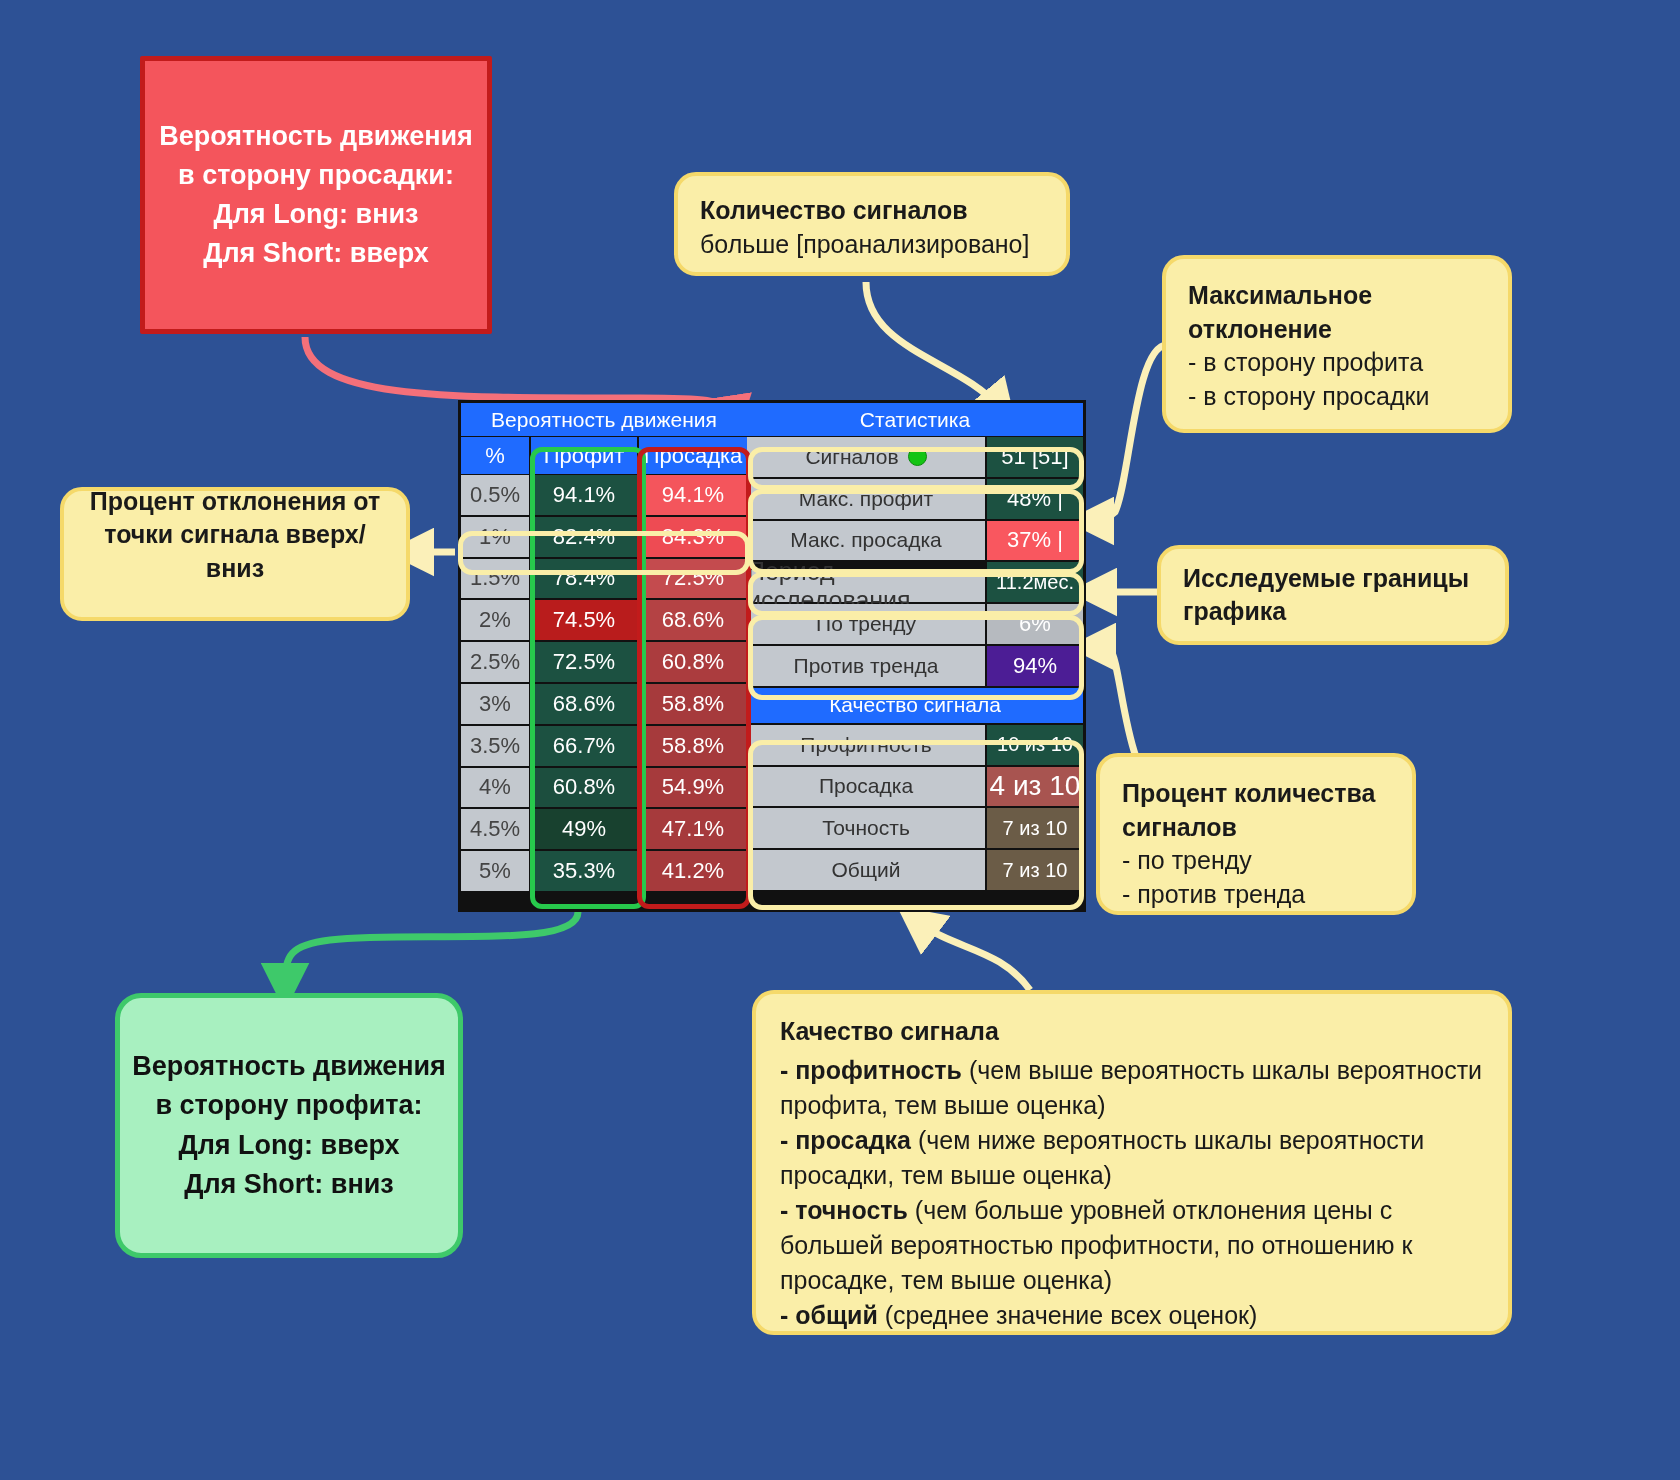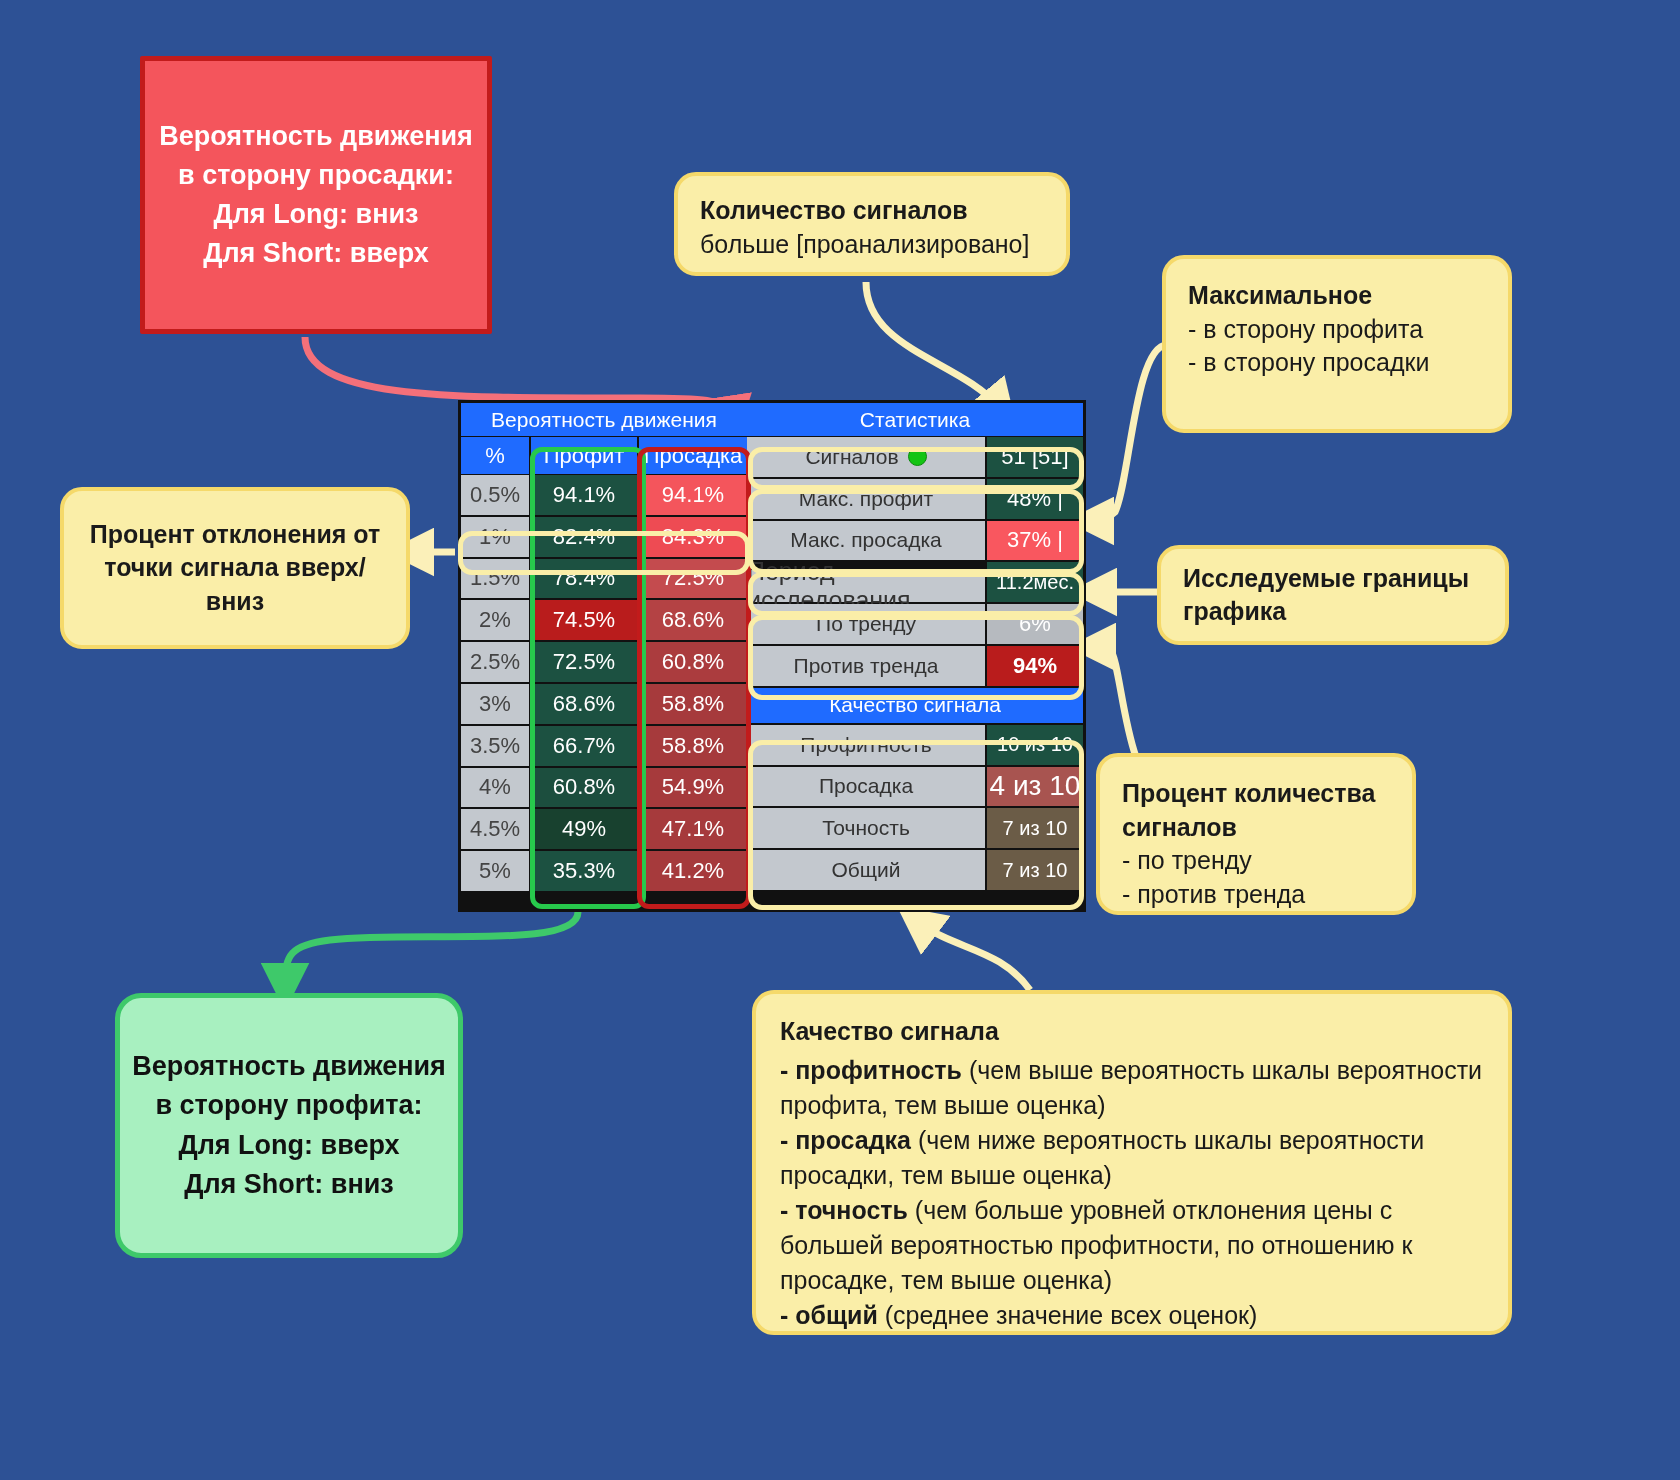--- a/index.html
+++ b/index.html
@@ -177,25 +177,26 @@
     </div>
   </div>
 
   <div class="callout" style="left:674px;top:172px;width:396px;height:104px;padding-top:18px;">
     <div class="ttl">Количество сигналов</div>
     <div>больше [проанализировано]</div>
   </div>
 
   <div class="callout" style="left:1162px;top:255px;width:350px;height:178px;padding-top:20px;">
     <div class="ttl">Максимальное</div>
+    <div class="ttl">отклонение</div>
     <div>- в сторону профита</div>
     <div>- в сторону просадки</div>
   </div>
 
-  <div class="callout" style="left:60px;top:487px;width:350px;height:162px;text-align:center;font-weight:bold;display:flex;flex-direction:column;justify-content:center;">
+  <div class="callout" style="left:60px;top:487px;width:350px;height:134px;text-align:center;font-weight:bold;display:flex;flex-direction:column;justify-content:flex-end;">
     <div>Процент отклонения от</div>
     <div>точки сигнала вверх/</div>
     <div>вниз</div>
   </div>
 
   <div class="callout" style="left:1157px;top:545px;width:352px;height:100px;font-weight:bold;display:flex;flex-direction:column;justify-content:center;">
     <div>Исследуемые границы</div>
     <div>графика</div>
   </div>
 
@@ -314,21 +315,21 @@
       <div class="srow">
         <div class="sname" style="font-size:25px;margin-top:8px;">Период исследования</div>
         <div class="sval" style="background:#1c5141;font-size:20px;">11.2мес.</div>
       </div>
       <div class="srow">
         <div class="sname">По тренду</div>
         <div class="sval" style="background:#b6babf;color:#fff;">6%</div>
       </div>
       <div class="srow">
         <div class="sname">Против тренда</div>
-        <div class="sval" style="background:#b91c1c;font-weight:bold;">94%</div>
+        <div class="sval" style="background:#4c1d95;">94%</div>
       </div>
 
       <div class="sub-hdr">Качество сигнала</div>
 
       <div class="srow">
         <div class="sname">Профитность</div>
         <div class="sval" style="background:#1c5141;font-size:20px;">10 из 10</div>
       </div>
       <div class="srow">
         <div class="sname">Просадка</div>

